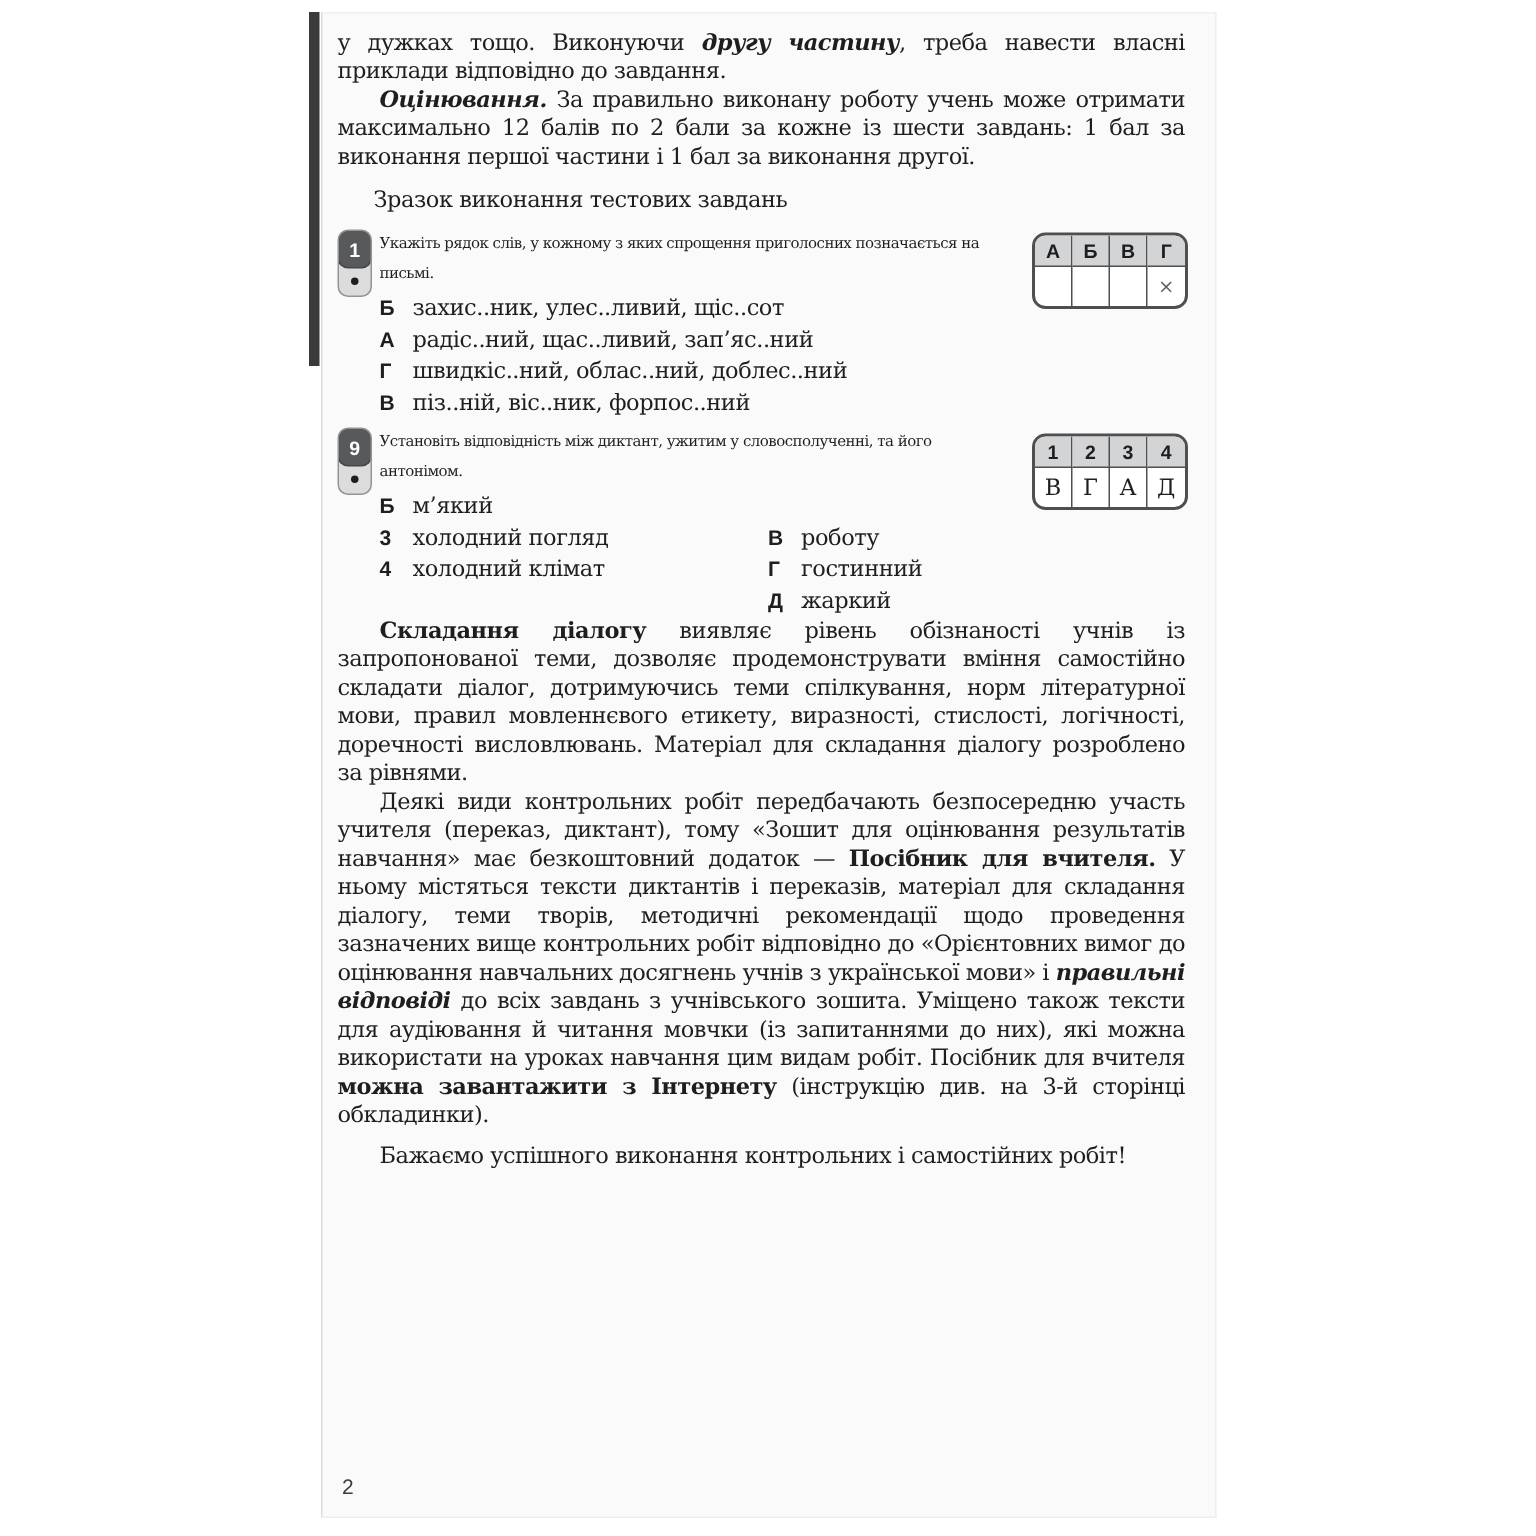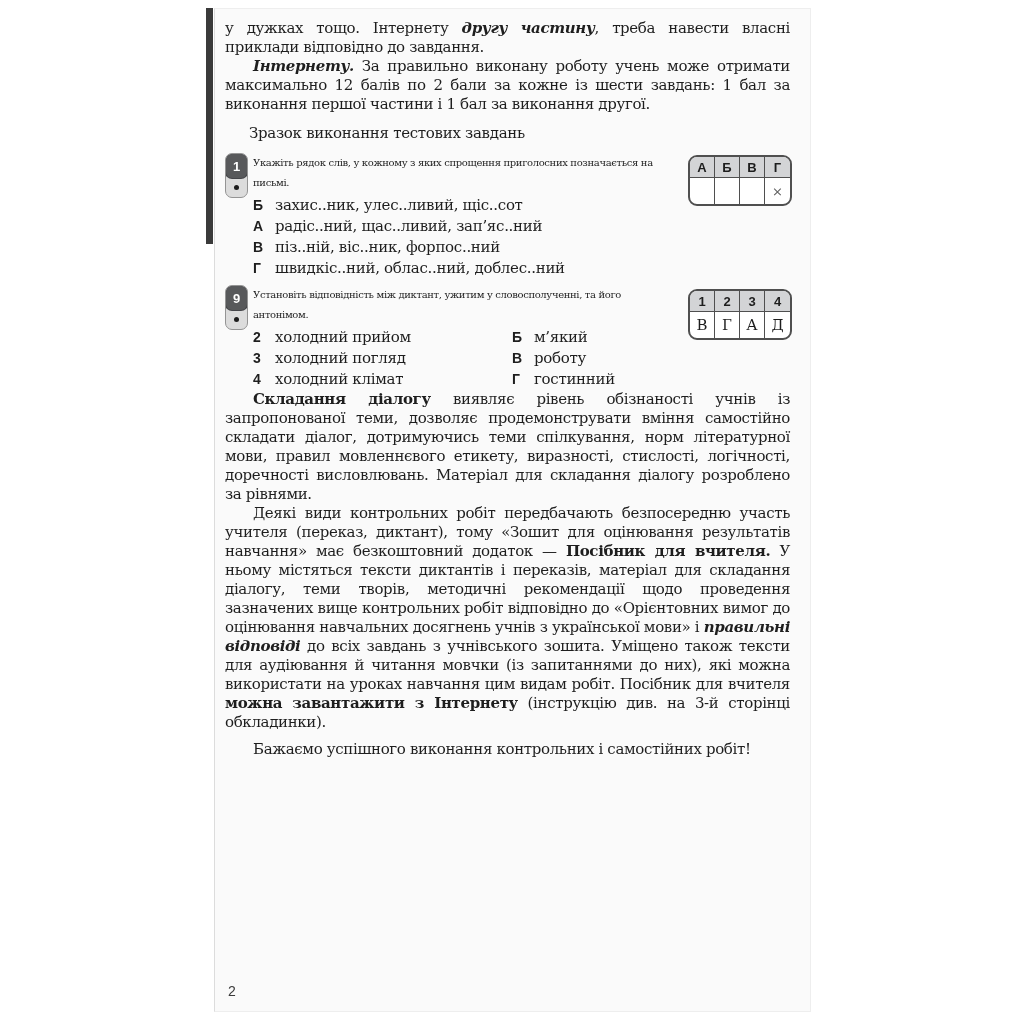--- a/index.html
+++ b/index.html
@@ -81,39 +81,39 @@
   }
 </style>
 </head>
 <body>
 
 <div class="canvas">
   <div class="edge-bar"></div>
 
   <div class="page">
 
-    <p class="body-text"><span>у дужках тощо. Інтернету </span><span class="bi">другу частину</span><span>, треба навести власні приклади відповідно до завдання.</span></p>
+    <p class="body-text"><span>у дужках тощо. Виконуючи </span><span class="bi">другу частину</span><span>, треба навести власні приклади відповідно до завдання.</span></p>
 
-    <p class="body-text indent"><span class="bi">Інтернету.</span><span> За правильно виконану роботу учень може отримати максимально 12 балів по 2 бали за кожне із шести завдань: 1 бал за виконання першої частини і 1 бал за виконання другої.</span></p>
+    <p class="body-text indent"><span class="bi">Оцінювання.</span><span> За правильно виконану роботу учень може отримати максимально 12 балів по 2 бали за кожне із шести завдань: 1 бал за виконання першої частини і 1 бал за виконання другої.</span></p>
 
     <h3 class="sample-heading">Зразок виконання тестових завдань</h3>
 
     <div class="task task-1">
       <div class="badge">
         <div class="badge-top">1</div>
         <div class="badge-bottom">
             <span class="dot"></span>
           </div>
       </div>
       <div class="task-body">
         <p class="question">Укажіть рядок слів, у кожному з яких спрощення приголосних позначається на письмі.</p>
         <div class="opt-row"><span class="opt-letter">Б</span><span class="opt-text">захис..ник, улес..ливий, щіс..сот</span></div>
         <div class="opt-row"><span class="opt-letter">А</span><span class="opt-text">радіс..ний, щас..ливий, зап’яс..ний</span></div>
+        <div class="opt-row"><span class="opt-letter">Г</span><span class="opt-text">швидкіс..ний, облас..ний, доблес..ний</span></div>
         <div class="opt-row"><span class="opt-letter">В</span><span class="opt-text">піз..ній, віс..ник, форпос..ний</span></div>
-        <div class="opt-row"><span class="opt-letter">Г</span><span class="opt-text">швидкіс..ний, облас..ний, доблес..ний</span></div>
       </div>
       <div class="ans-table ans-t1">
         <div class="ans-row ans-head">
           <div class="ans-cell">А</div>
           <div class="ans-cell">Б</div>
           <div class="ans-cell">В</div>
           <div class="ans-cell">Г</div>
         </div>
         <div class="ans-row ans-vals">
           <div class="ans-cell"></div>
@@ -127,30 +127,33 @@
     <div class="task task-9">
       <div class="badge">
         <div class="badge-top">9</div>
         <div class="badge-bottom">
             <span class="dot"></span>
           </div>
       </div>
       <div class="task-body">
         <p class="question">Установіть відповідність між диктант, ужитим у словосполученні, та його антонімом.</p>
         <div class="pair-row">
-          <div class="pair-left"><span class="opt-num">2</span><span class="opt-text">холодний прийом</span></div>
           <div class="pair-right"><span class="opt-letter">Б</span><span class="opt-text">м’який</span></div>
         </div>
         <div class="pair-row">
           <div class="pair-left"><span class="opt-num">3</span><span class="opt-text">холодний погляд</span></div>
           <div class="pair-right"><span class="opt-letter">В</span><span class="opt-text">роботу</span></div>
         </div>
         <div class="pair-row">
           <div class="pair-left"><span class="opt-num">4</span><span class="opt-text">холодний клімат</span></div>
           <div class="pair-right"><span class="opt-letter">Г</span><span class="opt-text">гостинний</span></div>
+        </div>
+        <div class="pair-row">
+          <div class="pair-left"></div>
+          <div class="pair-right"><span class="opt-letter">Д</span><span class="opt-text">жаркий</span></div>
         </div>
       </div>
       <div class="ans-table ans-t2">
         <div class="ans-row ans-head">
           <div class="ans-cell">1</div>
           <div class="ans-cell">2</div>
           <div class="ans-cell">3</div>
           <div class="ans-cell">4</div>
         </div>
         <div class="ans-row ans-vals">

